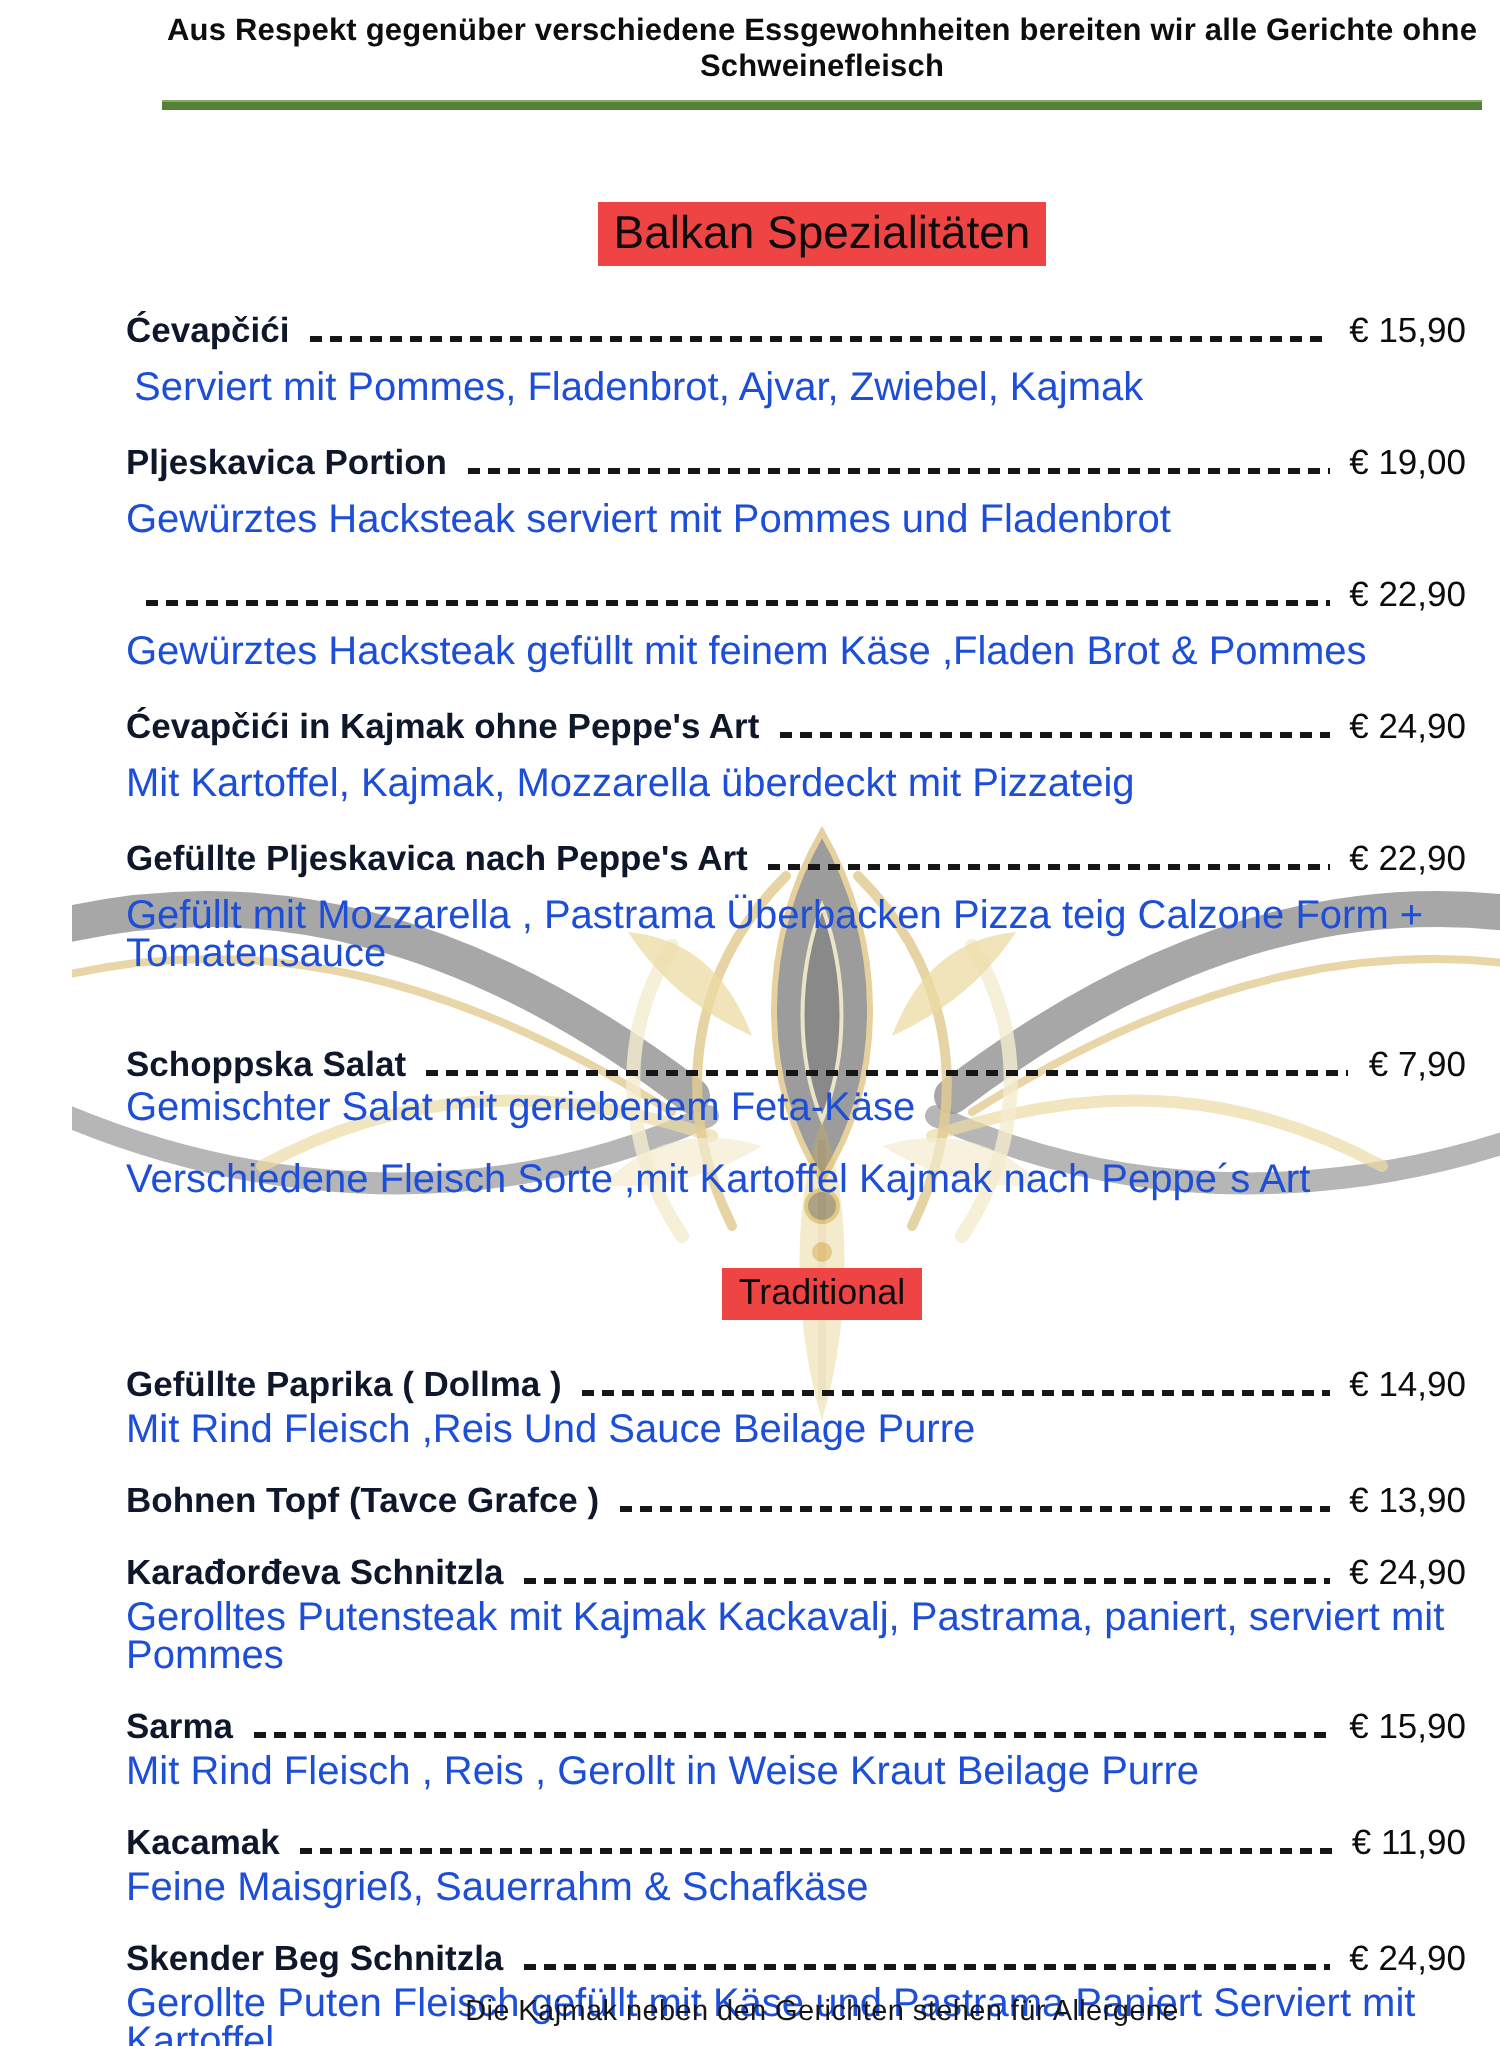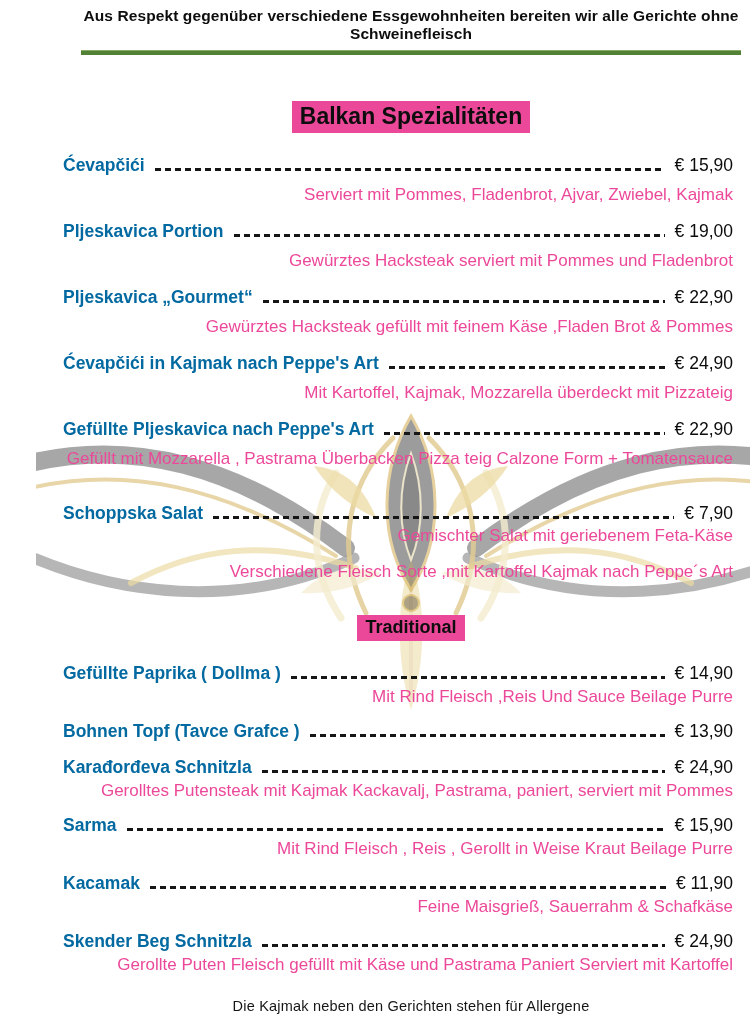--- a/index.html
+++ b/index.html
@@ -36,47 +36,46 @@
   }
   .stem-tail{
     position:absolute;left:0;top:560px;width:750px;height:150px;
     z-index:0;pointer-events:none;opacity:.28;
   }
   
   .content{position:relative;z-index:1;}
   .section-title-wrap{text-align:center;}
   .section-title{
     display:inline-block;
-    background:#ec4899;
+    background:#ef4444;
     padding:2px 8px 3px 8px;
-    font-weight:bold;
+    font-weight:normal;
     color:#0d0d0d;
   }
   .title-main{font-size:23px;margin-top:46px;}
   .title-sub{font-size:18px;margin-top:34px;margin-bottom:2px;}
   .menu{padding:0 53px 0 27px;}
   .item{margin-top:17px;}
   .row{display:flex;align-items:flex-end;}
   .item-name{
     font-weight:bold;font-size:17.5px;line-height:21px;white-space:nowrap;
-    color:#0369a1;
+    color:#0f172a;
   }
   .leader{
     flex:1;height:3px;
     margin:0 10px 5px 10px;
     background:repeating-linear-gradient(90deg,#161616 0 6px,transparent 6px 10px);
   }
   .item-price{
     font-weight:normal;font-size:17.5px;line-height:21px;white-space:nowrap;
     color:#0c0c0c;
   }
   .item-desc{
-    font-size:17px;line-height:19px;color:#ec4899;
+    font-size:20px;line-height:19px;color:#1d4ed8;
     margin-top:9px;
-    text-align:right;
   }
   .item-desc:empty{display:none;}
   
   .sec-0 .item:first-child{margin-top:22px;}
   .sec-0 .item:nth-child(1) .item-desc{margin-left:4px;}
   .sec-0 .item:nth-child(6){margin-top:35px;}
   .sec-0 .item:nth-child(6) .item-desc{margin-top:2px;}
   
   .sec-1 .item{margin-top:15px;}
   .sec-1 .item:first-child{margin-top:20px;}
@@ -149,30 +148,29 @@
     <div class="row">
       <span class="item-name">Pljeskavica Portion</span>
       <span class="leader"></span>
       <span class="item-price">€ 19,00</span>
     </div>
     <div class="item-desc">Gewürztes Hacksteak serviert mit Pommes und Fladenbrot</div>
   </div>
 
   <div class="item">
     <div class="row">
-      <span class="item-name">Pljeskavica „Gourmet“</span>
       <span class="leader"></span>
       <span class="item-price">€ 22,90</span>
     </div>
     <div class="item-desc">Gewürztes Hacksteak gefüllt mit feinem Käse ,Fladen Brot &amp; Pommes</div>
   </div>
 
   <div class="item">
     <div class="row">
-      <span class="item-name">Ćevapčići in Kajmak nach Peppe's Art</span>
+      <span class="item-name">Ćevapčići in Kajmak ohne Peppe's Art</span>
       <span class="leader"></span>
       <span class="item-price">€ 24,90</span>
     </div>
     <div class="item-desc">Mit Kartoffel, Kajmak, Mozzarella überdeckt mit Pizzateig</div>
   </div>
 
   <div class="item">
     <div class="row">
       <span class="item-name">Gefüllte Pljeskavica nach Peppe's Art</span>
       <span class="leader"></span>

